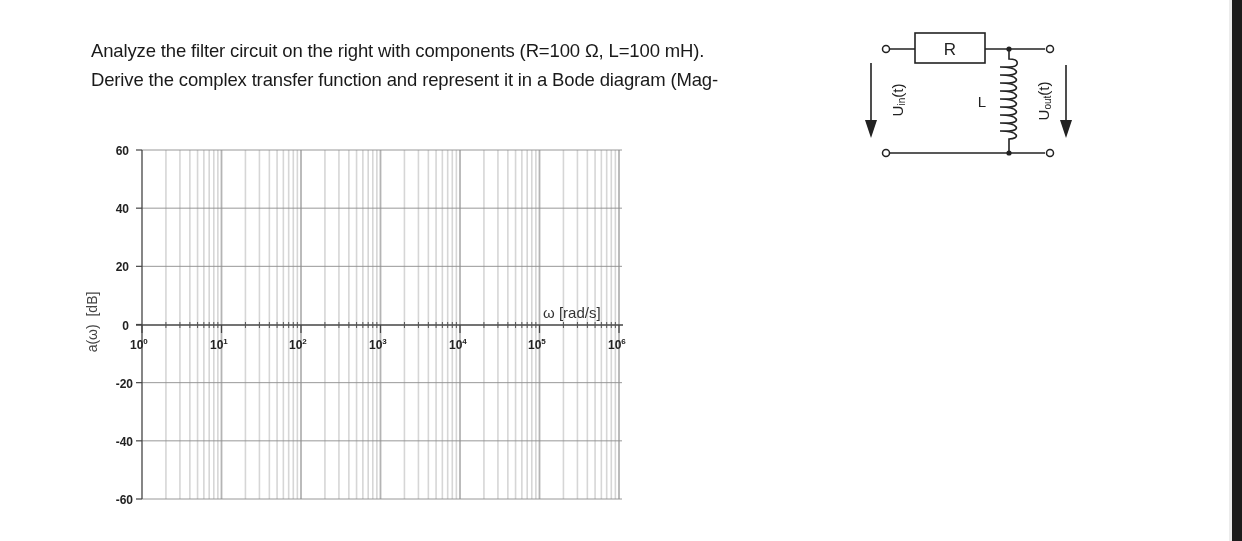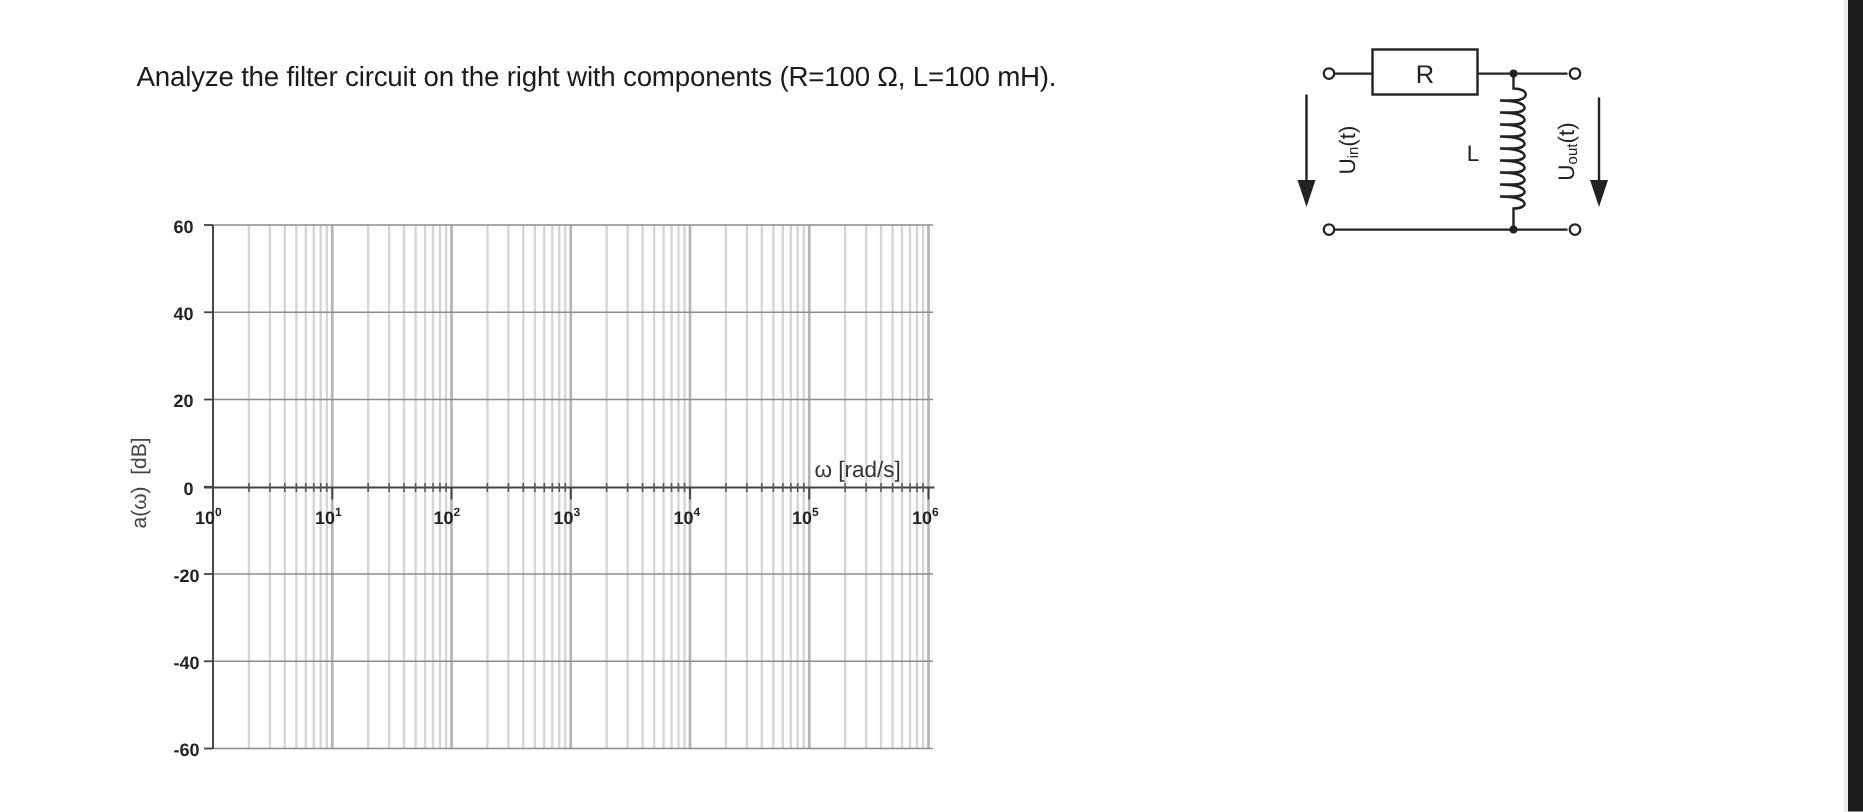--- a/index.html
+++ b/index.html
@@ -11,20 +11,21 @@
   .problem p { margin:0; }
   svg text { font-family:"Liberation Sans", sans-serif; }
 </style>
 </head>
 <body>
 
 <div class="page">
 
   <div class="problem">
     <p>Analyze the filter circuit on the right with components (R=100 Ω, L=100 mH).</p>
+    <p>Derive the complex transfer function and represent it in a Bode diagram (Mag-</p>
   </div>
 
   <svg width="700" height="541" viewBox="0 0 700 541" style="position:absolute;left:0;top:0;">
     <g id="minor-grid">
         <line x1="165.9318846552865" y1="150" x2="165.9318846552865" y2="499" stroke="#d6d6d6" stroke-width="1.6"></line>
         <line x1="179.93113975021316" y1="150" x2="179.93113975021316" y2="499" stroke="#d6d6d6" stroke-width="1.6"></line>
         <line x1="189.86376931057302" y1="150" x2="189.86376931057302" y2="499" stroke="#d6d6d6" stroke-width="1.6"></line>
         <line x1="197.5681153447135" y1="150" x2="197.5681153447135" y2="499" stroke="#d6d6d6" stroke-width="1.6"></line>
         <line x1="203.8630244054997" y1="150" x2="203.8630244054997" y2="499" stroke="#d6d6d6" stroke-width="1.6"></line>
         <line x1="209.18529418113343" y1="150" x2="209.18529418113343" y2="499" stroke="#d6d6d6" stroke-width="1.6"></line>

